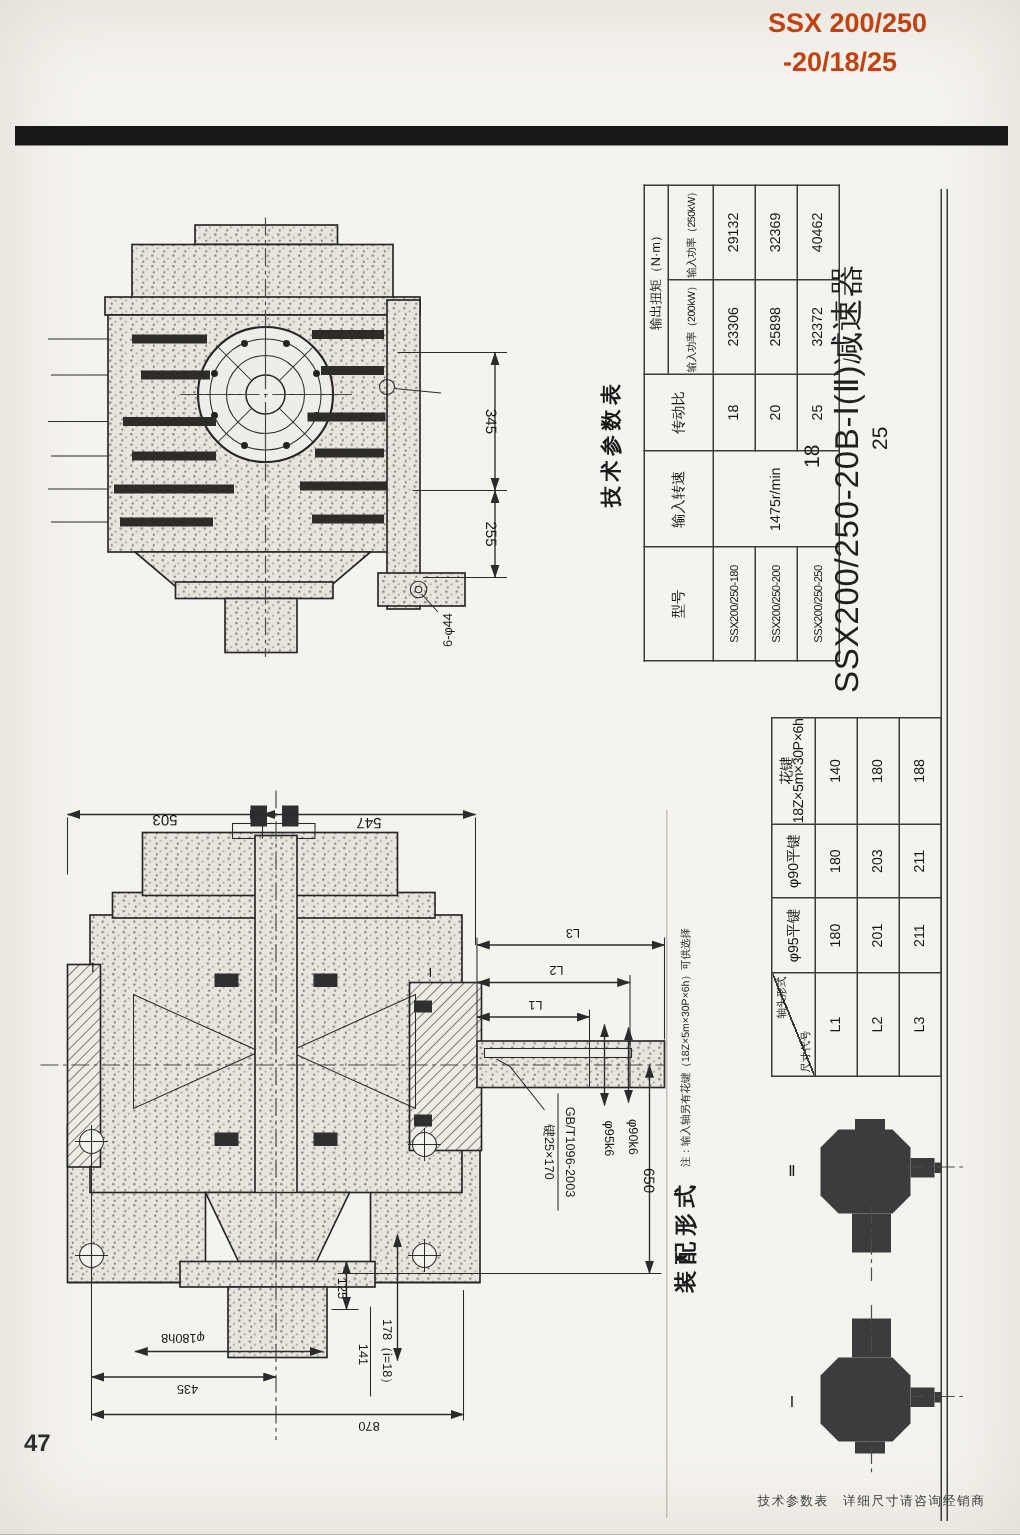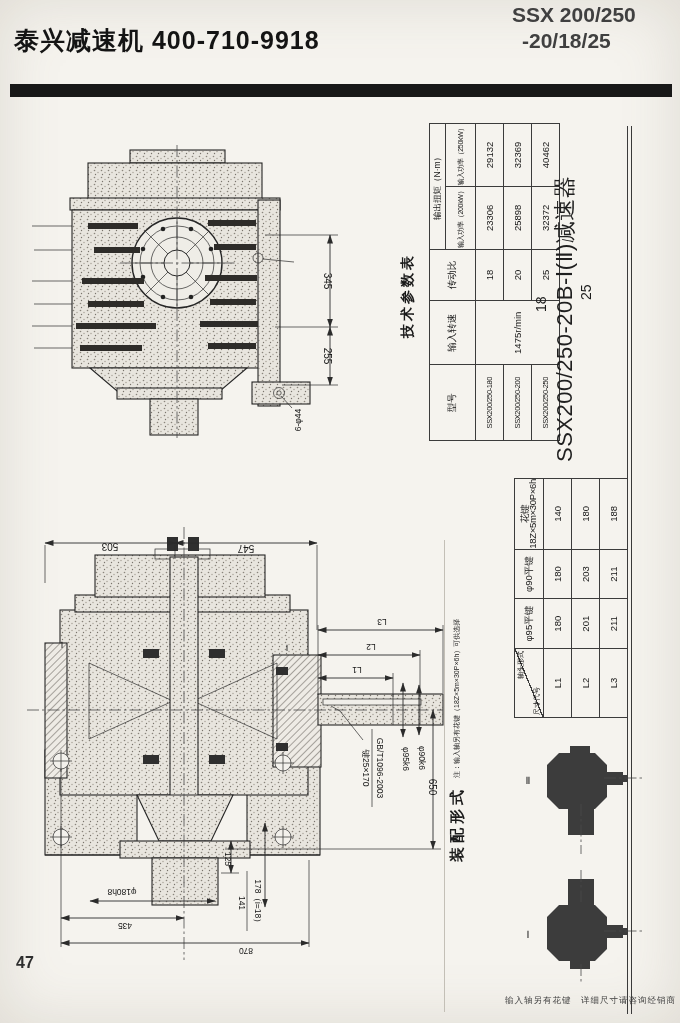--- a/index.html
+++ b/index.html
@@ -3,21 +3,21 @@
 <meta charset="utf-8">
 <style>
   html,body{margin:0;padding:0;background:#8f8c86;}
   .page{position:relative;width:680px;height:1023px;background:#f5f3ee;overflow:hidden;
         font-family:"Liberation Sans",sans-serif;color:#1c1c1c;
         box-shadow:inset 0 0 60px rgba(120,110,90,.18);}
   .abs{position:absolute;}
   
   .rot{position:absolute;transform:rotate(-90deg);transform-origin:0 0;}
   .company{left:14px;top:24px;font-size:25px;font-weight:700;letter-spacing:1px;color:#141414;}
-  .modelcode{left:512px;top:2px;font-size:21px;font-weight:600;line-height:26px;color:#404040;}
+  .modelcode{left:512px;top:2px;font-size:18px;font-weight:600;line-height:26px;color:#c2410c;}
   .modelcode .l2{padding-left:10px;}
   .blackbar{left:10px;top:84px;width:662px;height:13px;background:#181818;}
   .vrule{left:627px;top:126px;height:888px;width:3px;border-left:1.6px solid #3a3a3a;border-right:1.6px solid #3a3a3a;}
   .faintline{left:444px;top:540px;width:1px;height:472px;background:#c3bfb6;}
   .pageno{left:16px;top:954px;font-size:16px;font-weight:700;color:#2e2e2e;}
   .fineprint{left:505px;top:995px;font-size:8.5px;letter-spacing:1px;color:#3d3d3d;white-space:nowrap;}
 
   
   table{border-collapse:collapse;}
   .ptable{width:318px;}
@@ -53,21 +53,20 @@
   .cl{stroke:#4a4a4a;stroke-width:0.8;stroke-dasharray:12 3 2.5 3;fill:none;}
   .dt{font:10px "Liberation Sans",sans-serif;fill:#171717;text-anchor:middle;}
   .dts{font:8.5px "Liberation Sans",sans-serif;fill:#171717;text-anchor:middle;}
   .slot{fill:#2e2c29;}
 </style>
 </head>
 <body>
 
 <div class="page">
 
-  <div class="abs company">泰兴减速机  400-710-9918</div>
   <div class="abs modelcode">
     <div>SSX 200/250</div>
     <div class="l2">-20/18/25</div>
   </div>
   <div class="abs blackbar"></div>
 
   <svg class="abs" style="left:30px;top:120px" width="360" height="345" viewBox="0 0 360 345">
     <defs>
       <pattern id="st1" width="7" height="7" patternUnits="userSpaceOnUse">
         <rect width="7" height="7" fill="#e8e5de"></rect>
@@ -430,15 +429,15 @@
       <line class="cl" x1="81" y1="128" x2="81" y2="160"></line>
       <line class="cl" x1="81" y1="222" x2="81" y2="240"></line>
       <text class="dt" x="28" y="196">Ⅰ</text>
     </g>
   </svg>
 
   <div class="abs vrule"></div>
   <div class="abs faintline"></div>
 
   <div class="abs pageno">47</div>
-  <div class="abs fineprint">输入轴另有花键　详细尺寸请咨询经销商</div>
+  <div class="abs fineprint">技术参数表　详细尺寸请咨询经销商</div>
 
 </div>
 
 </body></html>

